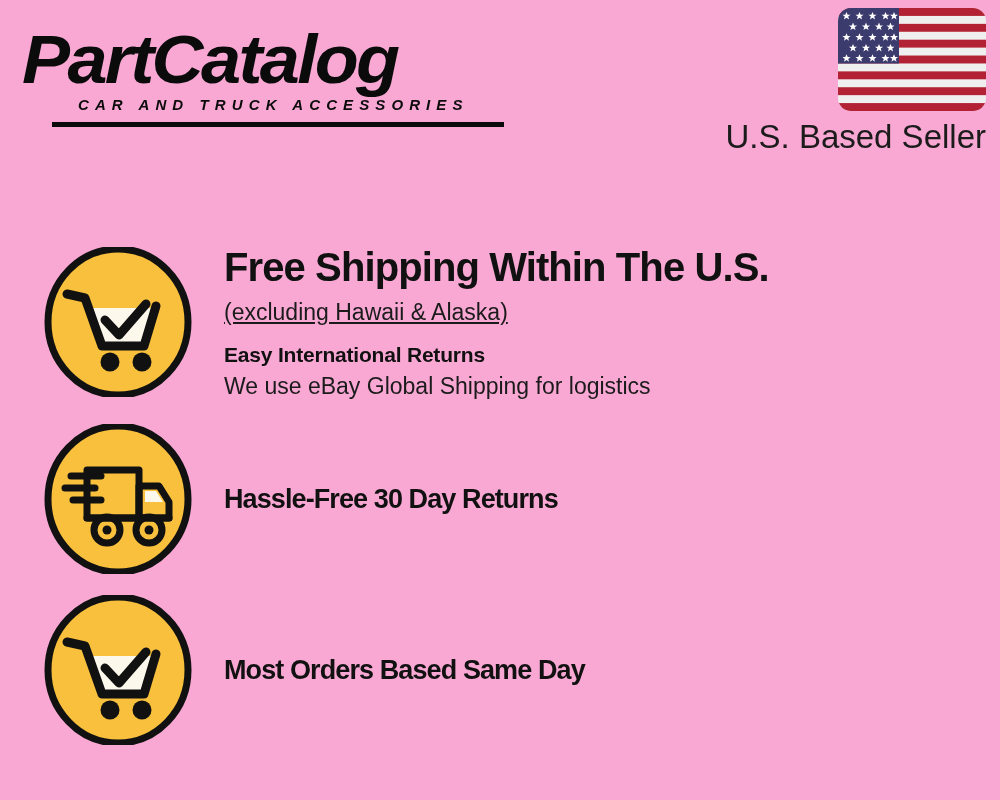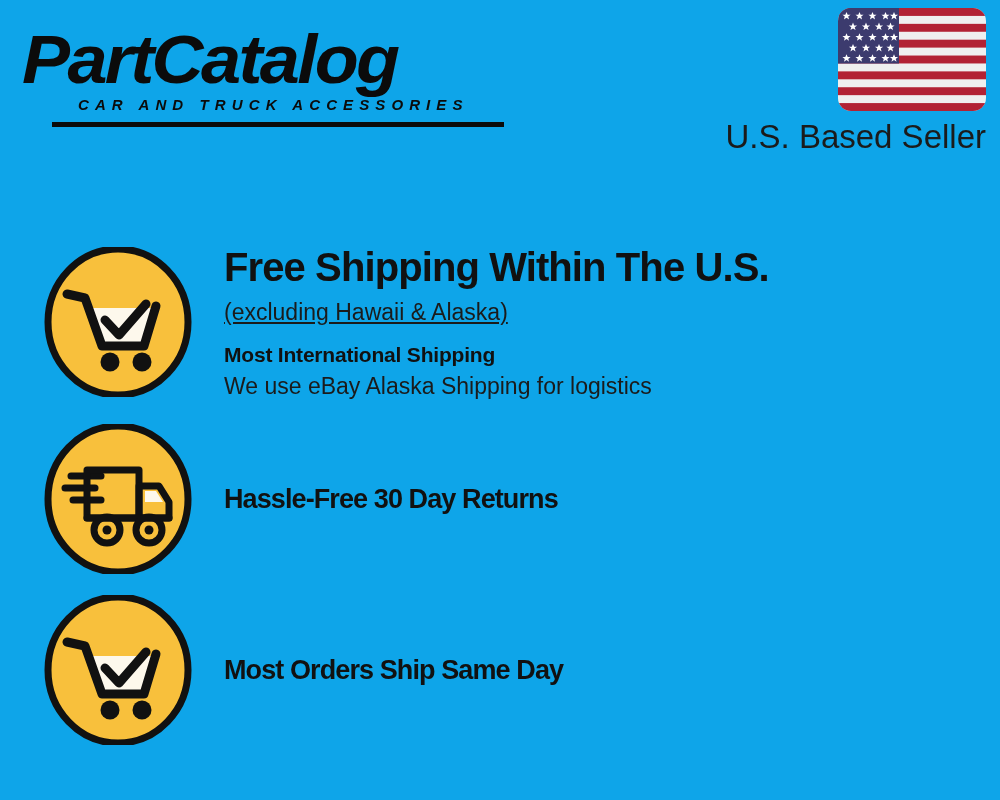--- a/index.html
+++ b/index.html
@@ -9,21 +9,21 @@
     background: #ffffff;
   }
   body {
     font-family: "Liberation Sans", sans-serif;
     -webkit-font-smoothing: antialiased;
   }
   #banner {
     position: relative;
     width: 1000px;
     height: 800px;
-    background: #0ea5e9;
+    background: #f9a8d4;
     overflow: hidden;
   }
 
   
   #header {
     position: absolute;
     left: 0;
     top: 0;
     width: 1000px;
     height: 175px;
@@ -312,22 +312,22 @@
 
           <path d="M62 73 L76 88 L103 57" fill="none" stroke="#111111" stroke-width="9" stroke-linecap="round" stroke-linejoin="round"></path>
 
           <circle cx="67" cy="115" r="9.5" fill="#111111"></circle>
           <circle cx="99" cy="115" r="9.5" fill="#111111"></circle>
         </svg>
       </div>
       <div class="feature-text">
         <span class="feature-title">Free Shipping Within The U.S.</span>
         <span class="feature-note">(excluding Hawaii &amp; Alaska)</span>
-        <span class="feature-sub-title">Most International Shipping</span>
-        <span class="feature-sub-note">We use eBay Alaska Shipping for logistics</span>
+        <span class="feature-sub-title">Easy International Returns</span>
+        <span class="feature-sub-note">We use eBay Global Shipping for logistics</span>
       </div>
     </div>
 
     <div class="feature-row compact" id="feature-row-1">
       <div class="feature-icon-wrap">
         <svg class="feature-icon" viewBox="0 0 150 150" aria-hidden="true">
           <ellipse cx="75" cy="75" rx="70" ry="73" fill="#F8C03C" stroke="#111111" stroke-width="7"></ellipse>
 
           <path d="M28 52 H58" stroke="#111111" stroke-width="7" stroke-linecap="round"></path>
           <path d="M22 64 H52" stroke="#111111" stroke-width="7" stroke-linecap="round"></path>
@@ -357,18 +357,18 @@
         <svg class="feature-icon" viewBox="0 0 150 150" aria-hidden="true">
           <ellipse cx="75" cy="75" rx="70" ry="73" fill="#F8C03C" stroke="#111111" stroke-width="7"></ellipse>
           <path d="M49 61 L108 61 L100 99 L59 99 Z" fill="#FDF8EC"></path>
           <path d="M24 47 L42 51 L59 99 L101 99 L113 59" fill="none" stroke="#111111" stroke-width="9" stroke-linecap="round" stroke-linejoin="round"></path>
           <path d="M62 73 L76 88 L103 57" fill="none" stroke="#111111" stroke-width="9" stroke-linecap="round" stroke-linejoin="round"></path>
           <circle cx="67" cy="115" r="9.5" fill="#111111"></circle>
           <circle cx="99" cy="115" r="9.5" fill="#111111"></circle>
         </svg>
       </div>
       <div class="feature-text">
-        <span class="feature-title">Most Orders Ship Same Day</span>
+        <span class="feature-title">Most Orders Based Same Day</span>
       </div>
     </div>
 
   </div>
 </div>
 
 </body></html>

